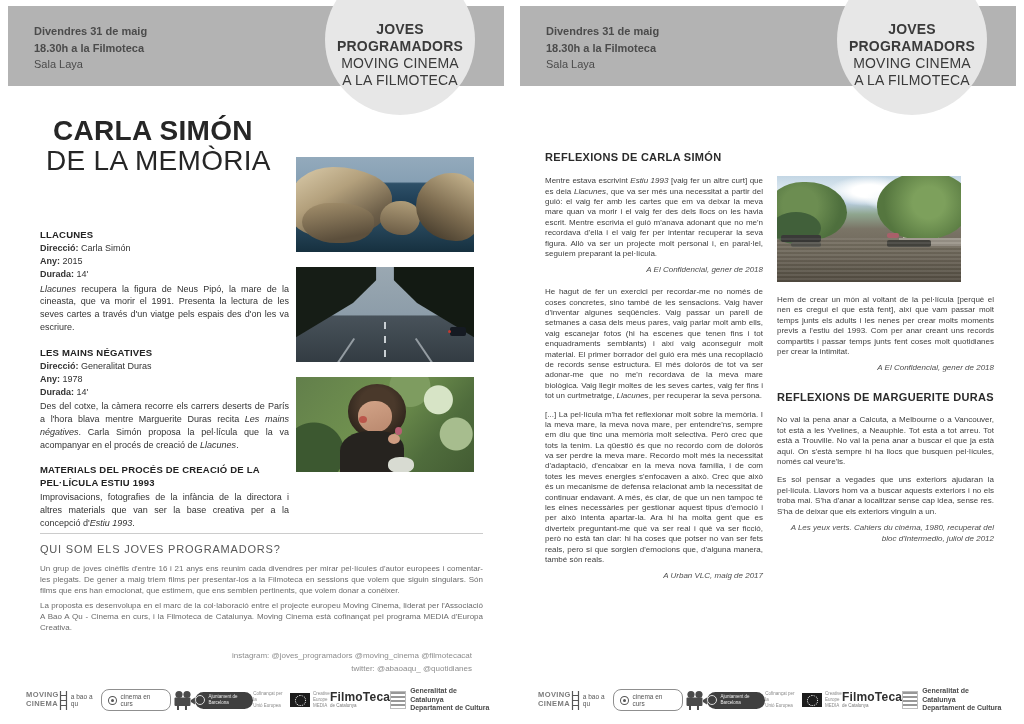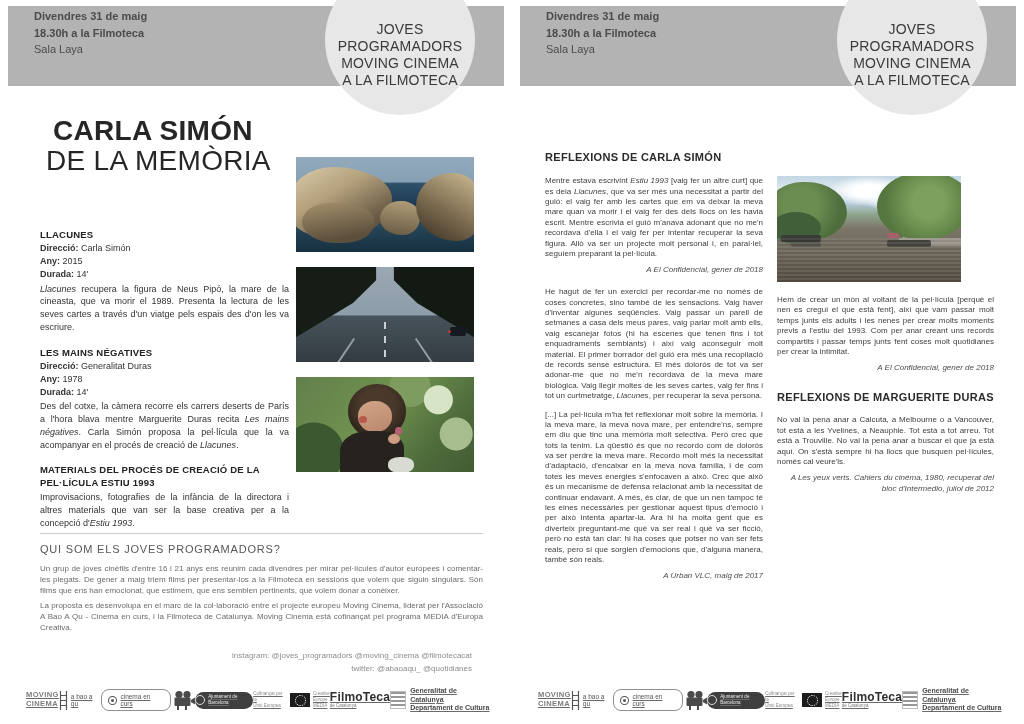--- a/index.html
+++ b/index.html
@@ -3,27 +3,27 @@
 <meta charset="utf-8">
 <style>
   html,body{margin:0;padding:0;background:#fff;}
   #sheet{position:relative;width:1024px;height:724px;background:#ffffff;overflow:hidden;
          font-family:"Liberation Sans",sans-serif;-webkit-font-smoothing:antialiased;}
   .page{position:absolute;top:0;width:512px;height:724px;overflow:hidden;background:#fff;}
   #pageL{left:0;}#pageR{left:512px;}
 
   
   .band{position:absolute;top:6px;left:8px;right:8px;height:80px;background:#b3b3b3;}
-  .sess{position:absolute;left:34px;top:8px;font-size:11px;line-height:1.5;color:#4b4b4b;z-index:2;}
+  .sess{position:absolute;left:34px;top:23px;font-size:11px;line-height:1.5;color:#4b4b4b;z-index:2;}
   .sess .b{font-weight:bold;}
   .badge{position:absolute;left:325px;top:-35px;width:150px;height:150px;border-radius:50%;
          background:#e7e7e7;z-index:3;display:flex;flex-direction:column;align-items:center;
          justify-content:center;padding-top:30px;box-sizing:border-box;text-align:center;color:#3a3a3a;}
   .badge .l{font-size:14px;line-height:1.2;letter-spacing:.2px;}
-  .badge .l.b{font-weight:normal;}
+  .badge .l.b{font-weight:bold;}
 
   
   .title{position:absolute;left:46px;top:116px;font-size:28px;line-height:1.07;color:#262626;letter-spacing:.3px;}
   .title .t1{font-weight:bold;padding-left:7px;}
   .films{position:absolute;left:40px;top:229px;width:249px;color:#333;}
   .film{margin-bottom:13px;}
   .film h4{margin:0 0 1px 0;font-size:9.5px;letter-spacing:.2px;color:#222;line-height:1.3;}
   .film .meta{font-size:9px;line-height:1.42;margin:0;}
   .film .desc{font-size:9px;line-height:1.42;text-align:justify;margin-top:2px;}
   .it{font-style:italic;}
@@ -41,21 +41,21 @@
   .colA{position:absolute;left:33px;top:150px;width:218px;}
   .colB{position:absolute;left:265px;top:170px;width:217px;}
   h3.sec{font-size:11px;font-weight:bold;letter-spacing:.3px;color:#2b2b2b;margin:0 0 12px 0;line-height:1.3;}
   .colA p.q,.colB p.q{font-size:8px;line-height:1.3;text-align:justify;color:#3e3e3e;margin:0 0 8px 0;}
   .attr{text-align:right;font-style:italic;font-size:8px;color:#4d4d4d;margin:-2px 0 11px 0;line-height:1.35;}
   .colB h3.sec{margin:16px 0 11px 0;}
   .photo-canal{position:relative;width:184px;height:106px;margin:6px 0 13px 0;overflow:hidden;background:#999;}
 
   
   .logos{position:absolute;left:26px;right:20px;top:684px;height:32px;display:flex;
-         align-items:center;justify-content:flex-end;color:#6a6a6a;text-decoration:underline;}
+         align-items:center;justify-content:space-between;color:#6a6a6a;}
   .lg-moving{font-size:7.5px;font-weight:bold;line-height:1.15;letter-spacing:.4px;color:#7c7c7c;}
   .lg-abq{display:flex;align-items:center;gap:3px;font-size:6.5px;color:#555;}
   .lg-cec{display:flex;align-items:center;gap:3px;border:1px solid #8f8f8f;border-radius:8px;
           padding:3px 6px;font-size:6.5px;color:#555;}
   .cec-dot{display:inline-block;width:7px;height:7px;border:1px solid #555;border-radius:50%;position:relative;}
   .cec-dot::after{content:'';position:absolute;left:2px;top:2px;width:3px;height:3px;background:#555;border-radius:50%;}
   .lg-bcn{width:58px;height:17px;background:#3f3f3f;border-radius:9px;color:#eee;font-size:4.5px;
           display:flex;align-items:center;justify-content:center;gap:3px;text-align:left;line-height:1.25;}
   .bcn-dot{display:inline-block;width:8px;height:8px;border:1px solid #ddd;border-radius:50%;flex:0 0 auto;}
   .lg-eu{display:flex;align-items:center;gap:3px;font-size:4.5px;color:#8a8a8a;line-height:1.3;}
@@ -157,21 +157,21 @@
       <div class="t1">CARLA SIMÓN</div>
       <div>DE LA MEMÒRIA</div>
     </div>
 
     <div class="films">
       <div class="film">
         <h4>LLACUNES</h4>
         <div class="meta"><b>Direcció:</b><span> Carla Simón</span></div>
         <div class="meta"><b>Any:</b><span> 2015</span></div>
         <div class="meta"><b>Durada:</b><span> 14'</span></div>
-        <div class="desc"><span class="it">Llacunes</span><span> recupera la figura de Neus Pipó, la mare de la cineasta, que va morir el 1989. Presenta la lectura de les seves cartes a través d'un viatge pels espais des d'on les va escriure.</span></div>
+        <div class="desc"><span class="it">Llacunes</span><span> recupera la figura de Neus Pipó, la mare de la cineasta, que va morir el 1991. Presenta la lectura de les seves cartes a través d'un viatge pels espais des d'on les va escriure.</span></div>
       </div>
       <div class="film">
         <h4>LES MAINS NÉGATIVES</h4>
         <div class="meta"><b>Direcció:</b><span> Generalitat Duras</span></div>
         <div class="meta"><b>Any:</b><span> 1978</span></div>
         <div class="meta"><b>Durada:</b><span> 14'</span></div>
         <div class="desc"><span>Des del cotxe, la càmera recorre els carrers deserts de París a l'hora blava mentre Marguerite Duras recita </span><span class="it">Les mains négatives</span><span>. Carla Simón proposa la pel·lícula que la va acompanyar en el procés de creació de </span><span class="it">Llacunes</span><span>.</span></div>
       </div>
       <div class="film">
         <h4>MATERIALS DEL PROCÉS DE CREACIÓ DE LA PEL·LÍCULA ESTIU 1993</h4>
@@ -297,20 +297,21 @@
         <div class="flower"></div>
         <div class="boatL"></div>
         <div class="boatL2"></div>
         <div class="boatR"></div>
         <div class="ripple"></div>
       </div>
       <p class="q">Hem de crear un món al voltant de la pel·lícula [perquè el nen es cregui el que està fent], així que vam passar molt temps junts els adults i les nenes per crear molts moments previs a l'estiu del 1993. Com per anar creant uns records compartits i passar temps junts fent coses molt quotidianes per crear la intimitat.</p>
       <div class="attr">A El Confidencial, gener de 2018</div>
       <h3 class="sec">REFLEXIONS DE MARGUERITE DURAS</h3>
       <p class="q">No val la pena anar a Calcuta, a Melbourne o a Vancouver, tot està a les Yvelines, a Neauphle. Tot està a tot arreu. Tot està a Trouville. No val la pena anar a buscar el que ja està aquí. On s'està sempre hi ha llocs que busquen pel·lícules, només cal veure'ls.</p>
+      <p class="q">Es sol pensar a vegades que uns exteriors ajudaran la pel·lícula. Llavors hom va a buscar aquests exteriors i no els troba mai. S'ha d'anar a localitzar sense cap idea, sense res. S'ha de deixar que els exteriors vinguin a un.</p>
       <div class="attr">A Les yeux verts. Cahiers du cinéma, 1980, recuperat del bloc d'Intermedio, juliol de 2012</div>
     </div>
 
     <div class="logos">
       <div class="lg-moving">
         <div>MOVING</div>
         <div>CINEMA</div>
       </div>
       <div class="lg-abq">
         <svg width="9" height="19" viewBox="0 0 9 19">

